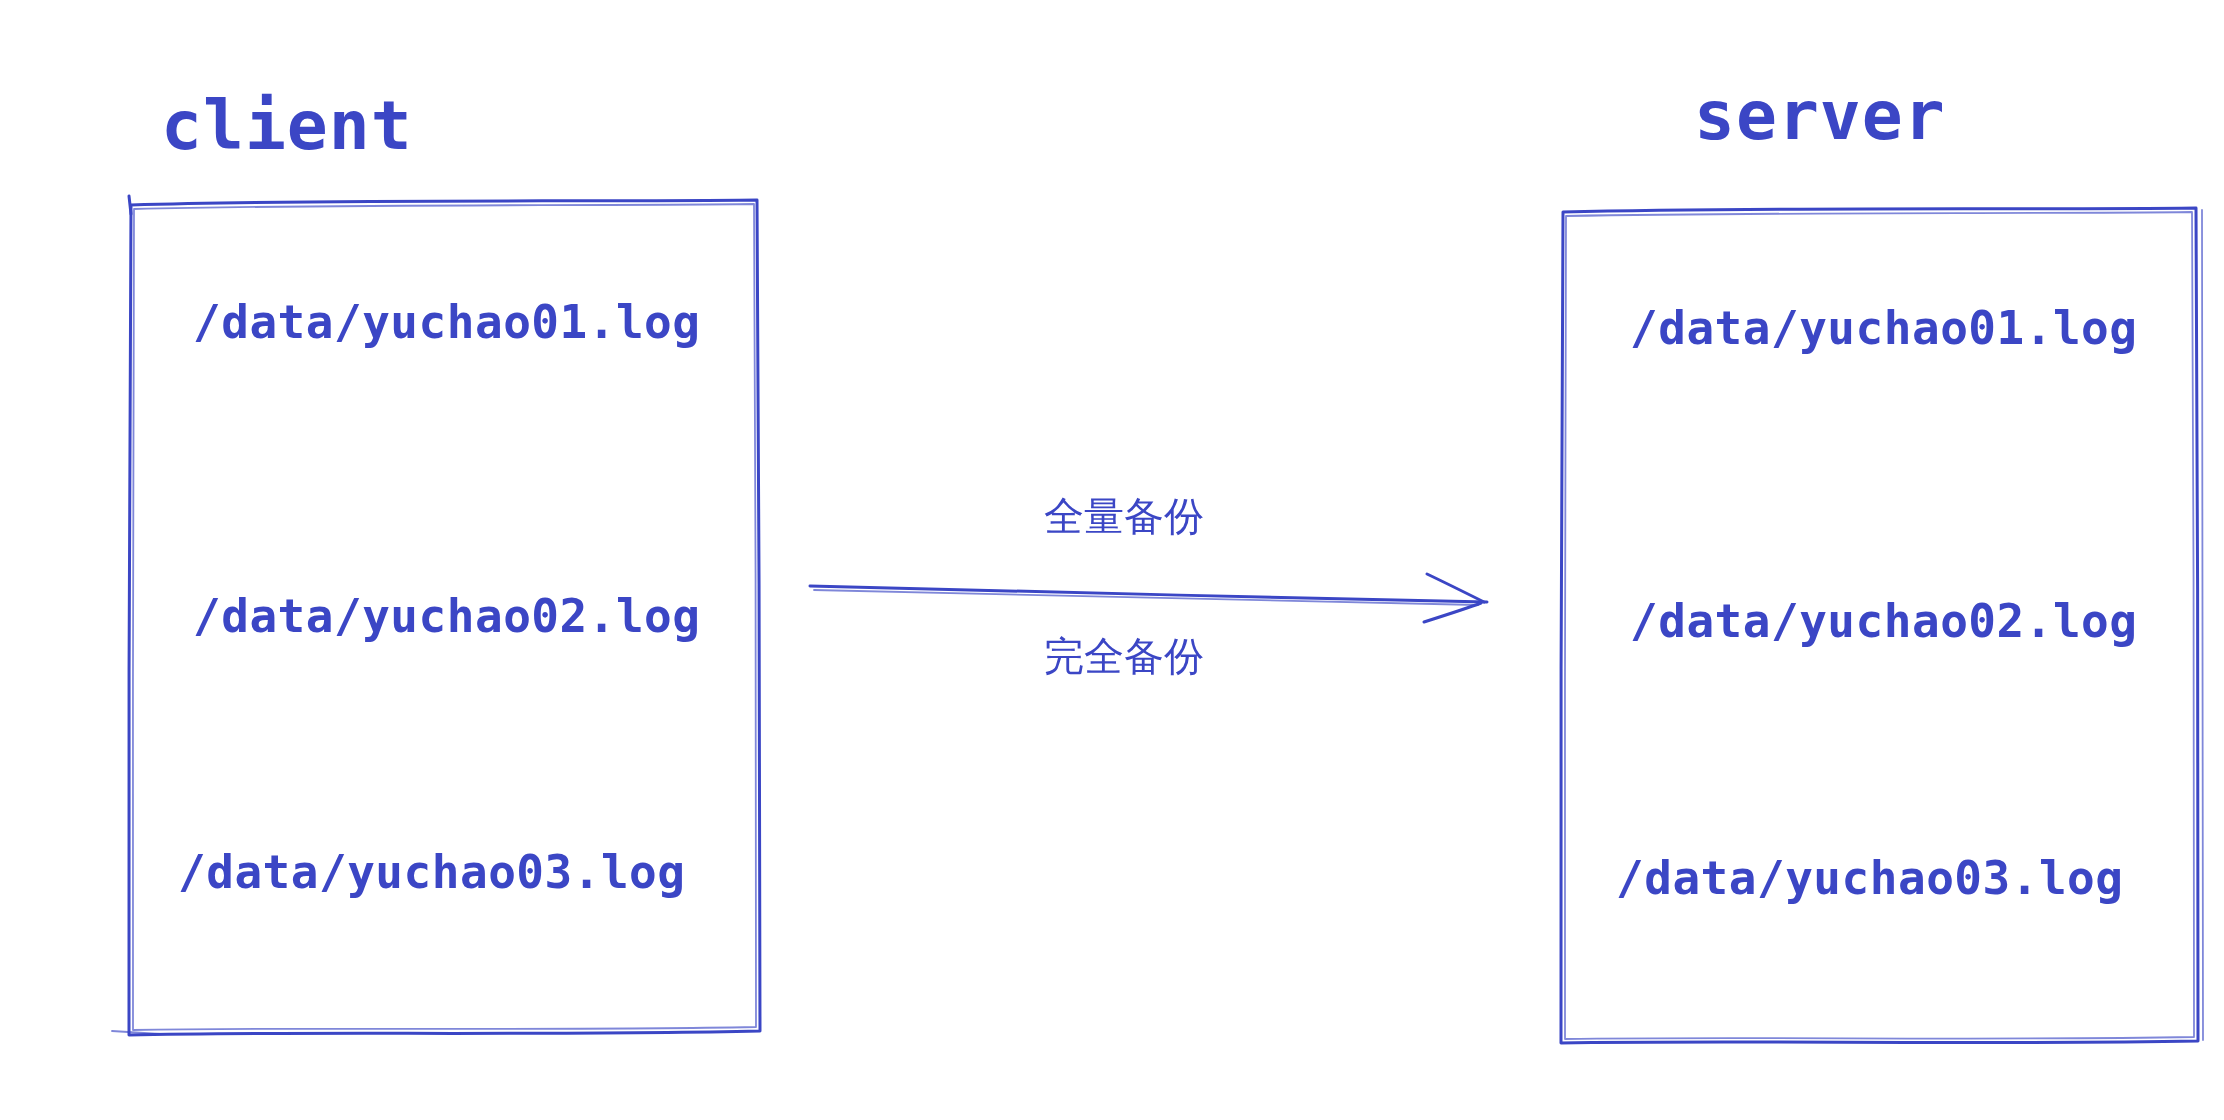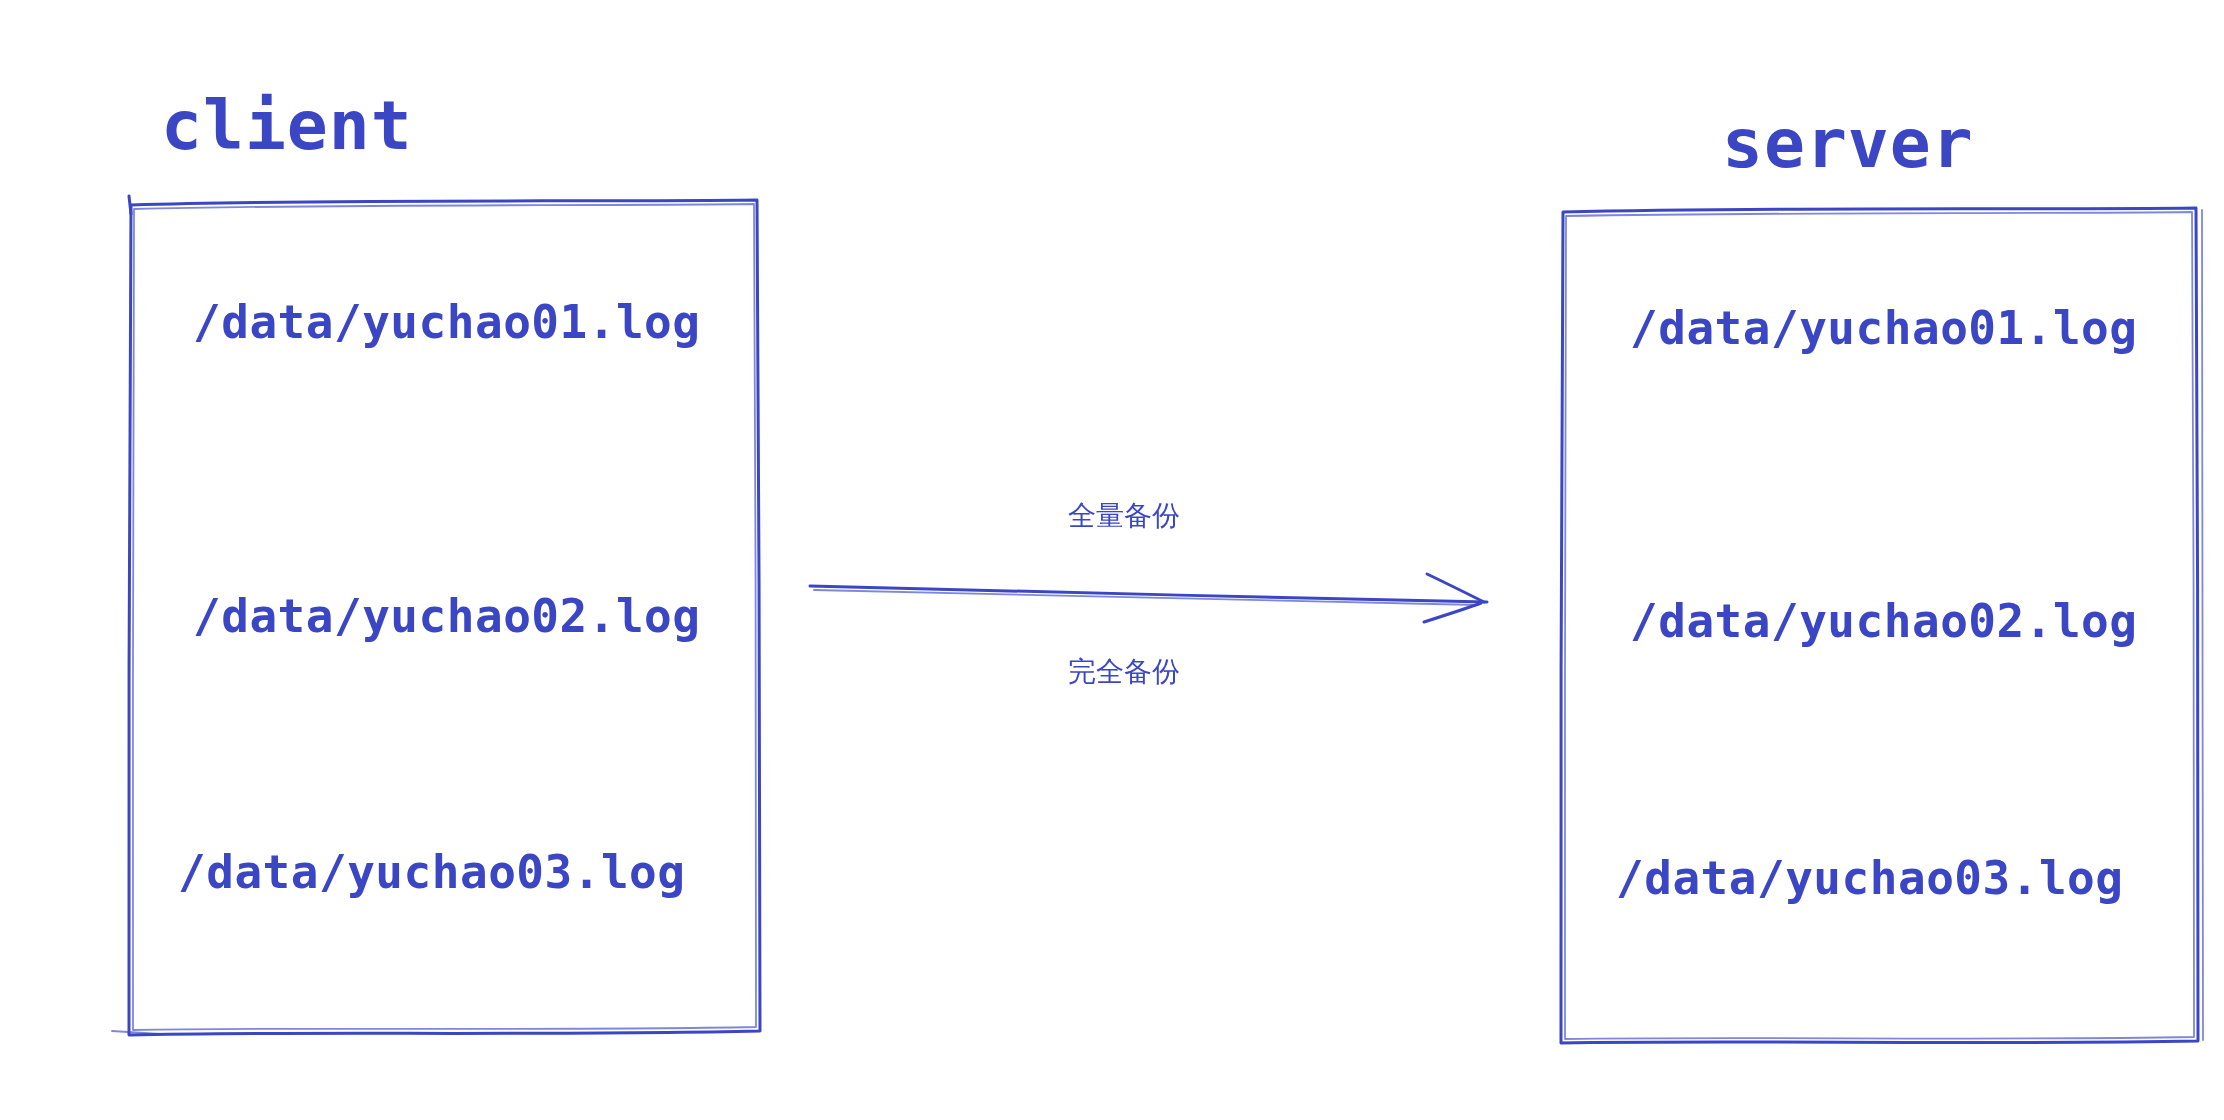--- a/index.html
+++ b/index.html
@@ -36,42 +36,42 @@
     color: var(--ink, #3b46c5);
     white-space: nowrap;
   }
   .panel-title {
     font-size: 68px;
     font-weight: bold;
     line-height: 80px;
     letter-spacing: 1px;
   }
   .client-title { left: 161px; top: 58px; margin-top: 28px; }
-  .server-title { left: 1694px; top: 104px; margin-left: 28px; }
+  .server-title { left: 1694px; top: 76px; }
   .file-path {
     font-size: 46px;
     font-weight: bold;
     line-height: 46px;
     letter-spacing: 0.5px;
   }
   .c-file-0 { left: 193px; top: 299px; }
   .c-file-1 { left: 193px; top: 593px; }
   .c-file-2 { left: 178px; top: 849px; }
   .s-file-0 { left: 1630px; top: 305px; }
   .s-file-1 { left: 1630px; top: 598px; }
   .s-file-2 { left: 1616px; top: 855px; }
   .arrow-label {
     font-family: "DejaVu Sans", "Liberation Sans", sans-serif;
-    font-size: 28px;
+    font-size: 40px;
     font-weight: 500;
     line-height: 48px;
     transform: translateX(-50%);
   }
   .arrow-label-top { left: 1124px; top: 492px; }
-  .arrow-label-bottom { left: 1124px; top: 648px; }
+  .arrow-label-bottom { left: 1124px; top: 632px; }
 </style>
 </head>
 <body>
 
 <div class="canvas">
 
   <svg class="sketch-layer" viewBox="0 0 2224 1120" xmlns="http://www.w3.org/2000/svg">
 
     <g>
       <path class="stroke-main" d="M 131 205

